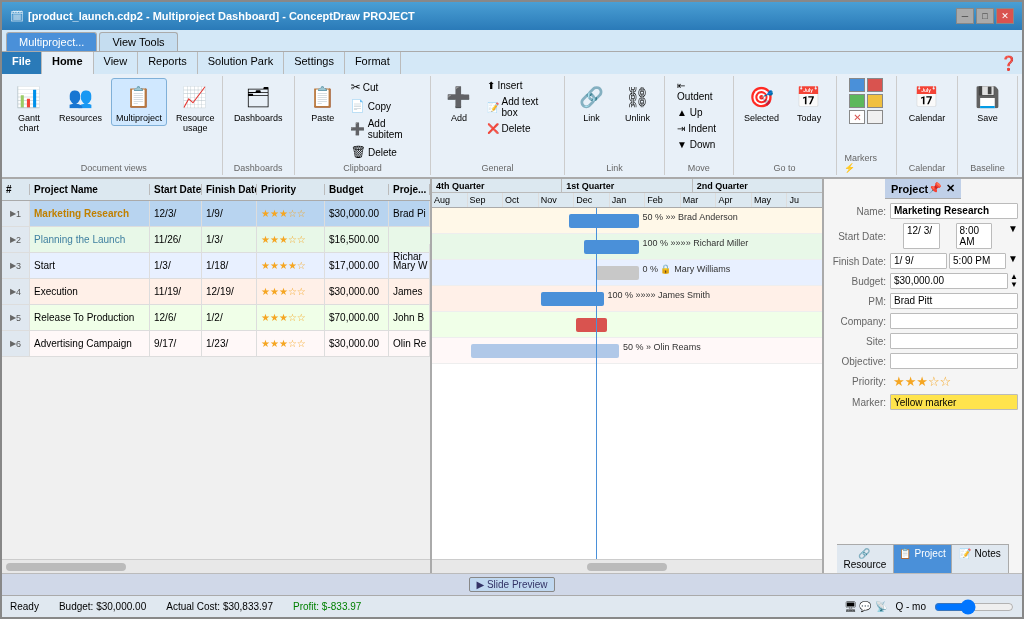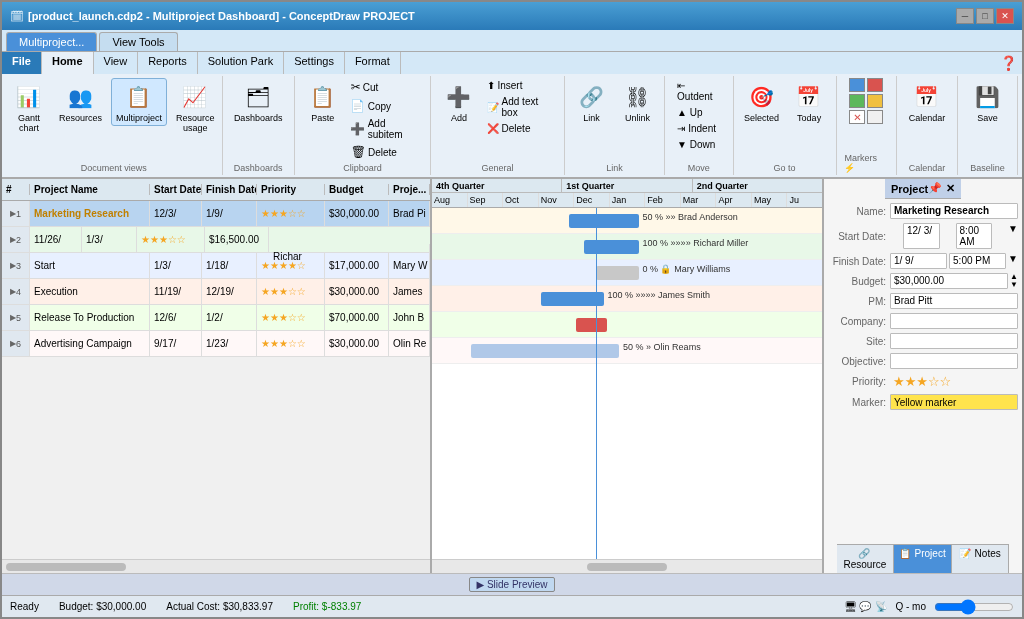--- a/index.html
+++ b/index.html
@@ -301,20 +301,21 @@
           <div class="table-cell" style="width:55px; min-width:55px;">1/9/</div>
           <div class="table-cell priority-cell" style="width:68px; min-width:68px;">
               <span class="stars">★★★☆☆</span>
             </div>
           <div class="table-cell" style="width:64px; min-width:64px;">$30,000.00</div>
           <div class="table-cell" style="flex:1;">Brad Pi</div>
         </div>
 
         <div class="table-row" style="background:#e8f8e8;">
           <div class="table-cell row-num"><span class="row-expand">▶</span>2</div>
+          <div class="table-cell" style="width:120px; min-width:120px; color:#4080a0;">Planning the Launch</div>
           <div class="table-cell" style="width:52px; min-width:52px;">11/26/</div>
           <div class="table-cell" style="width:55px; min-width:55px;">1/3/</div>
           <div class="table-cell priority-cell" style="width:68px; min-width:68px;">
               <span class="stars">★★★☆☆</span>
             </div>
           <div class="table-cell" style="width:64px; min-width:64px;">$16,500.00</div>
           <div class="table-cell" style="flex:1;margin-top:33px;">Richar</div>
         </div>
 
         <div class="table-row" style="background:#e8f0ff;">

